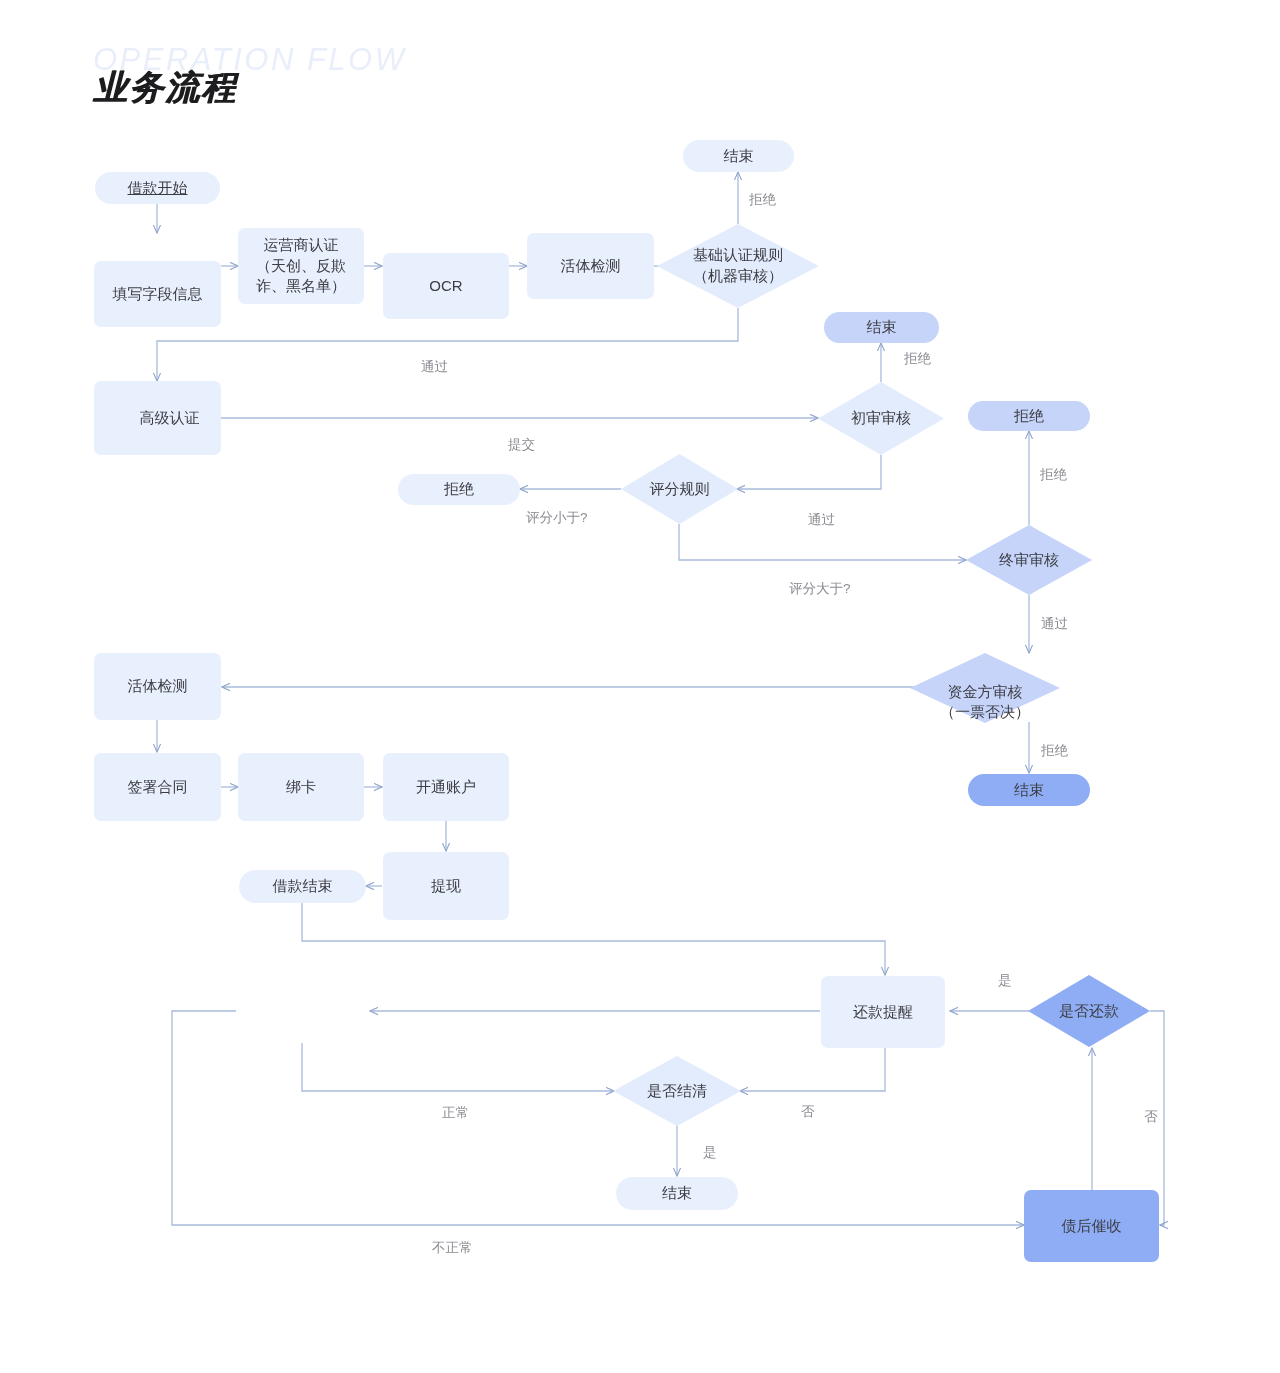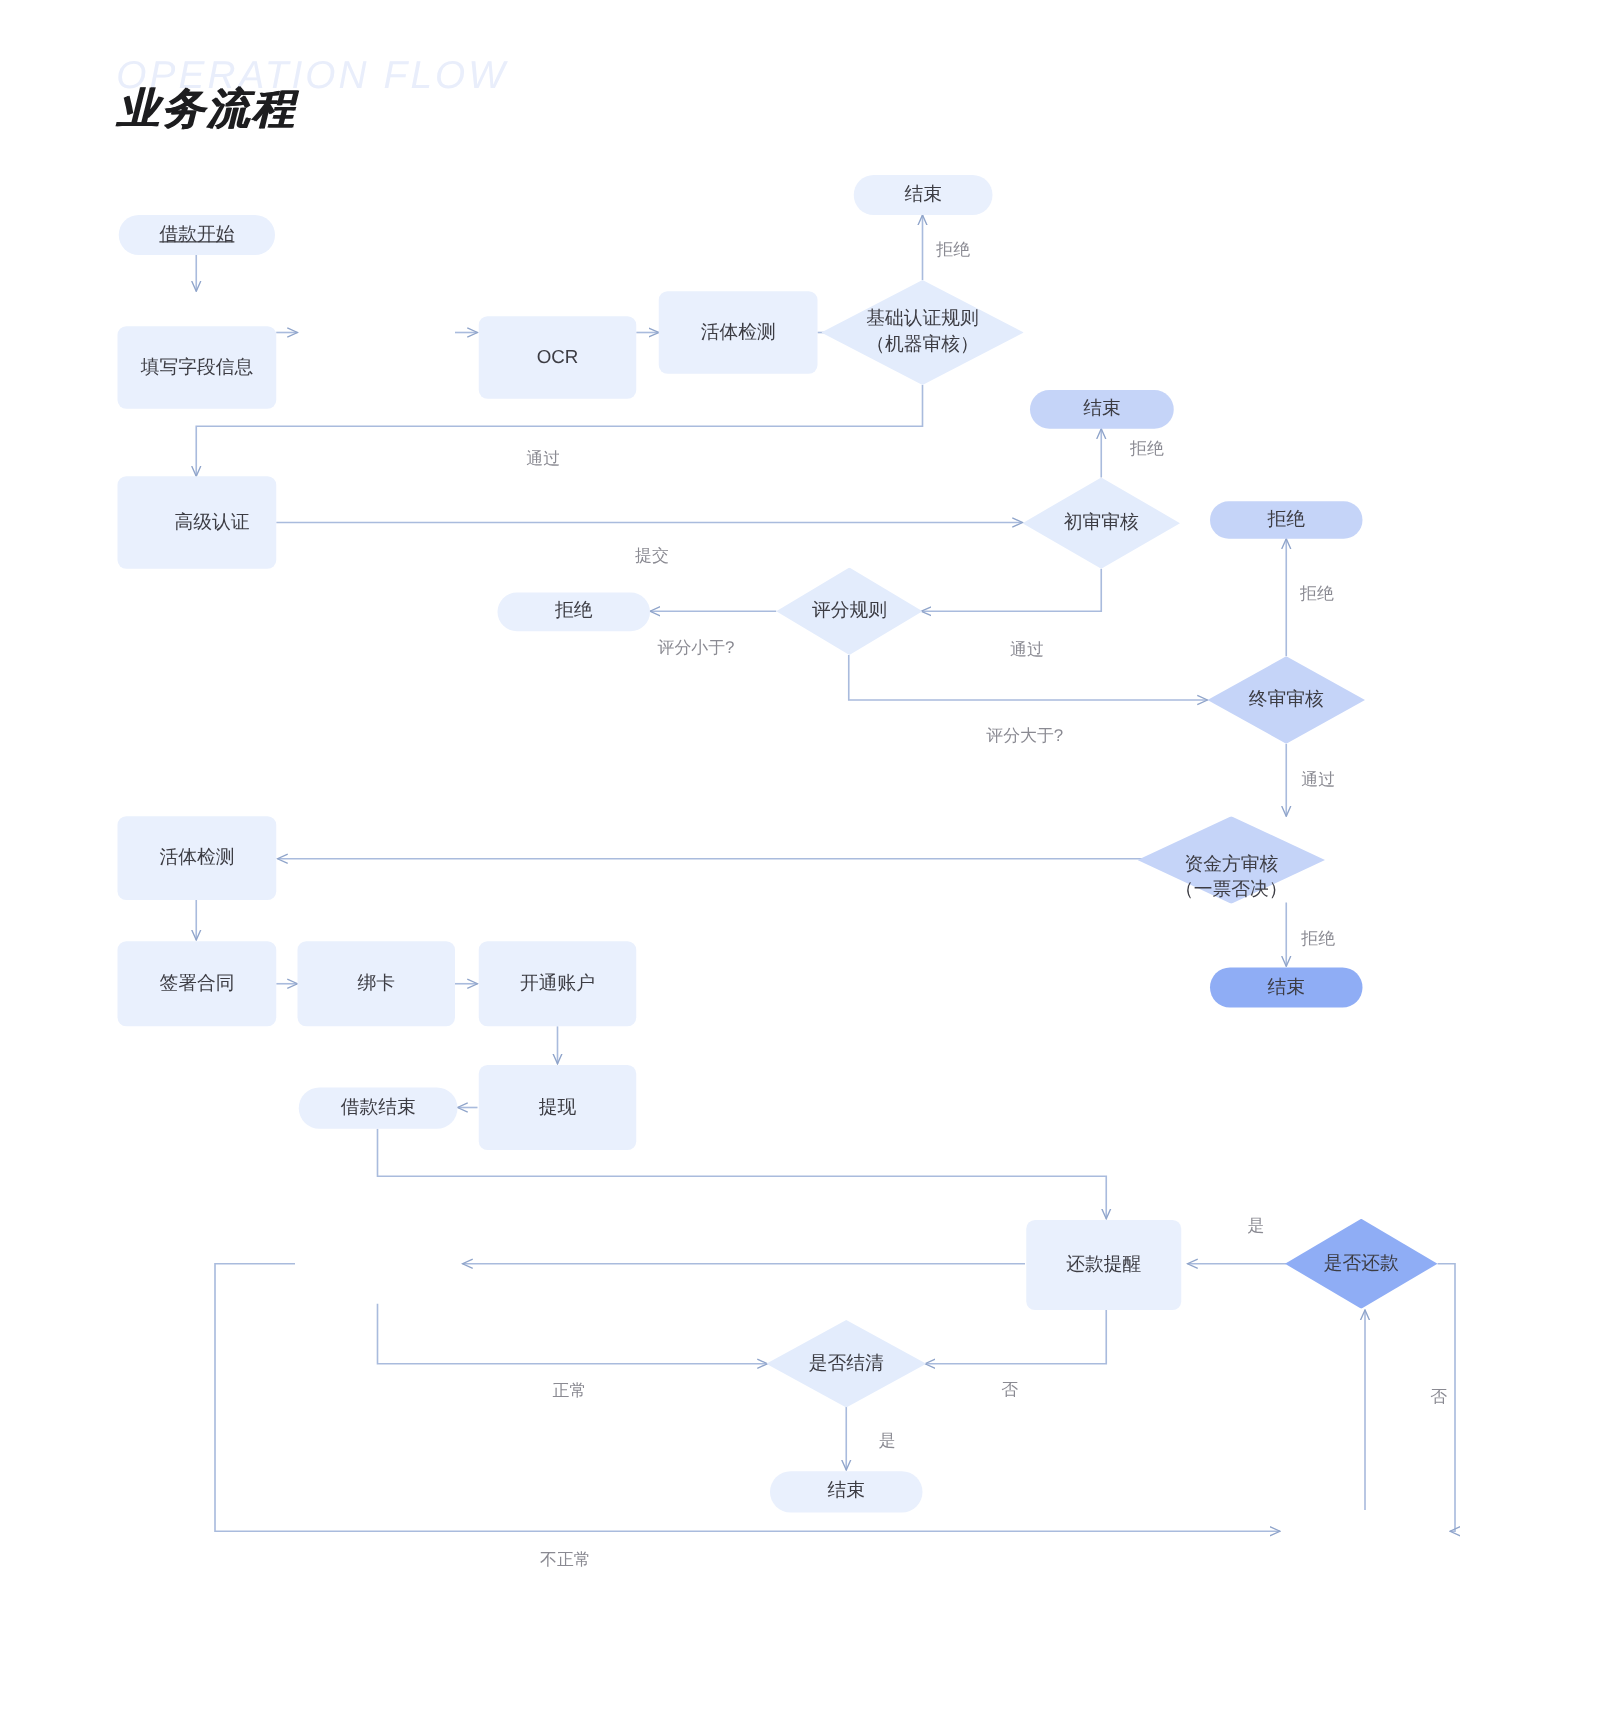--- a/index.html
+++ b/index.html
@@ -134,20 +134,25 @@
   </svg>
 
   <div class="node pill" style="left:95px;top:172px;width:125px;height:32px;text-decoration:underline;">
     <span>借款开始</span>
   </div>
 
   <div class="node box" style="left:94px;top:233px;width:127px;height:66px;margin-top:28px;">
     <span>填写字段信息</span>
   </div>
 
+  <div class="node box" style="left:238px;top:228px;width:126px;height:76px;">
+    <span>运营商认证
+（天创、反欺
+诈、黑名单）</span>
+  </div>
 
   <div class="node box" style="left:383px;top:233px;width:126px;height:66px;margin-top:20px;">
     <span>OCR</span>
   </div>
 
   <div class="node box" style="left:527px;top:233px;width:127px;height:66px;">
     <span>活体检测</span>
   </div>
 
   <div class="node diamond" style="left:657px;top:224px;width:162px;height:84px;">
@@ -237,20 +242,23 @@
 
   <div class="node diamond" style="left:613px;top:1056px;width:128px;height:70px;">
     <span class="dshape"></span>
     <span class="dtext">是否结清</span>
   </div>
 
   <div class="node pill" style="left:616px;top:1177px;width:122px;height:33px;">
     <span>结束</span>
   </div>
 
+  <div class="node box strong" style="left:1024px;top:1190px;width:135px;height:72px;background:#8fadf5;">
+    <span>债后催收</span>
+  </div>
 
   <div class="elabel" style="left:749px;top:193px;">拒绝</div>
 
   <div class="elabel" style="left:421px;top:360px;">通过</div>
 
   <div class="elabel" style="left:508px;top:438px;">提交</div>
 
   <div class="elabel" style="left:904px;top:352px;">拒绝</div>
 
   <div class="elabel" style="left:808px;top:513px;">通过</div>

